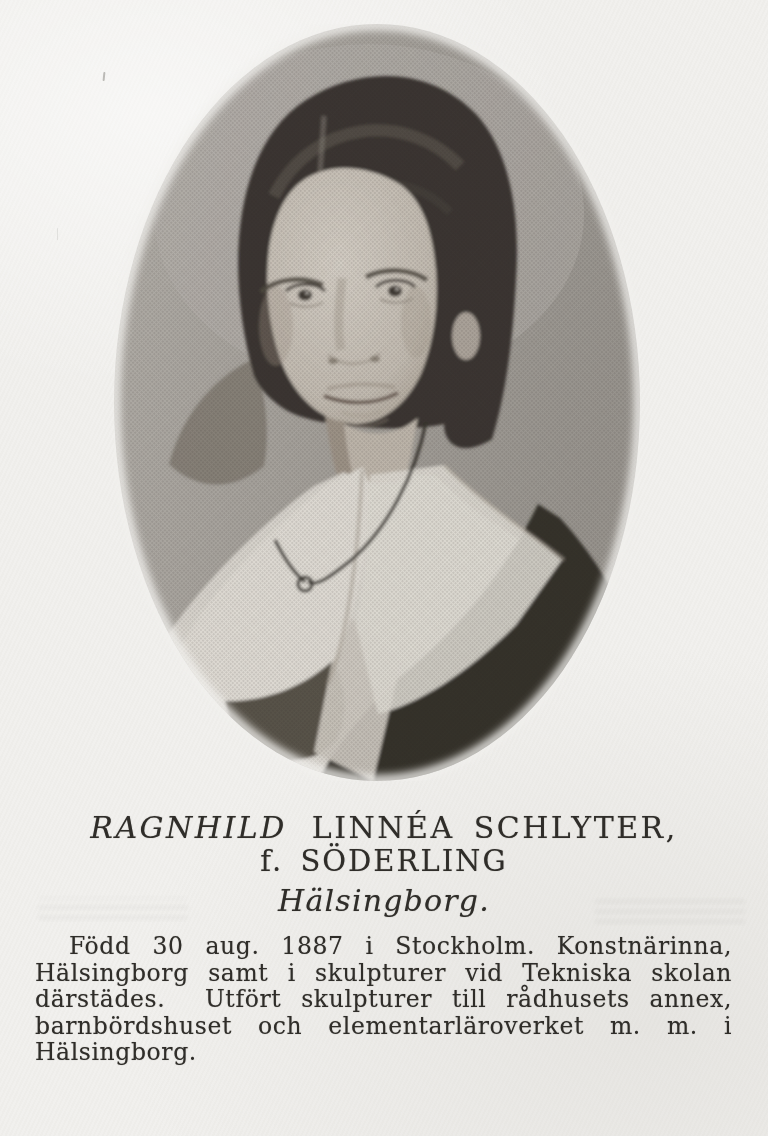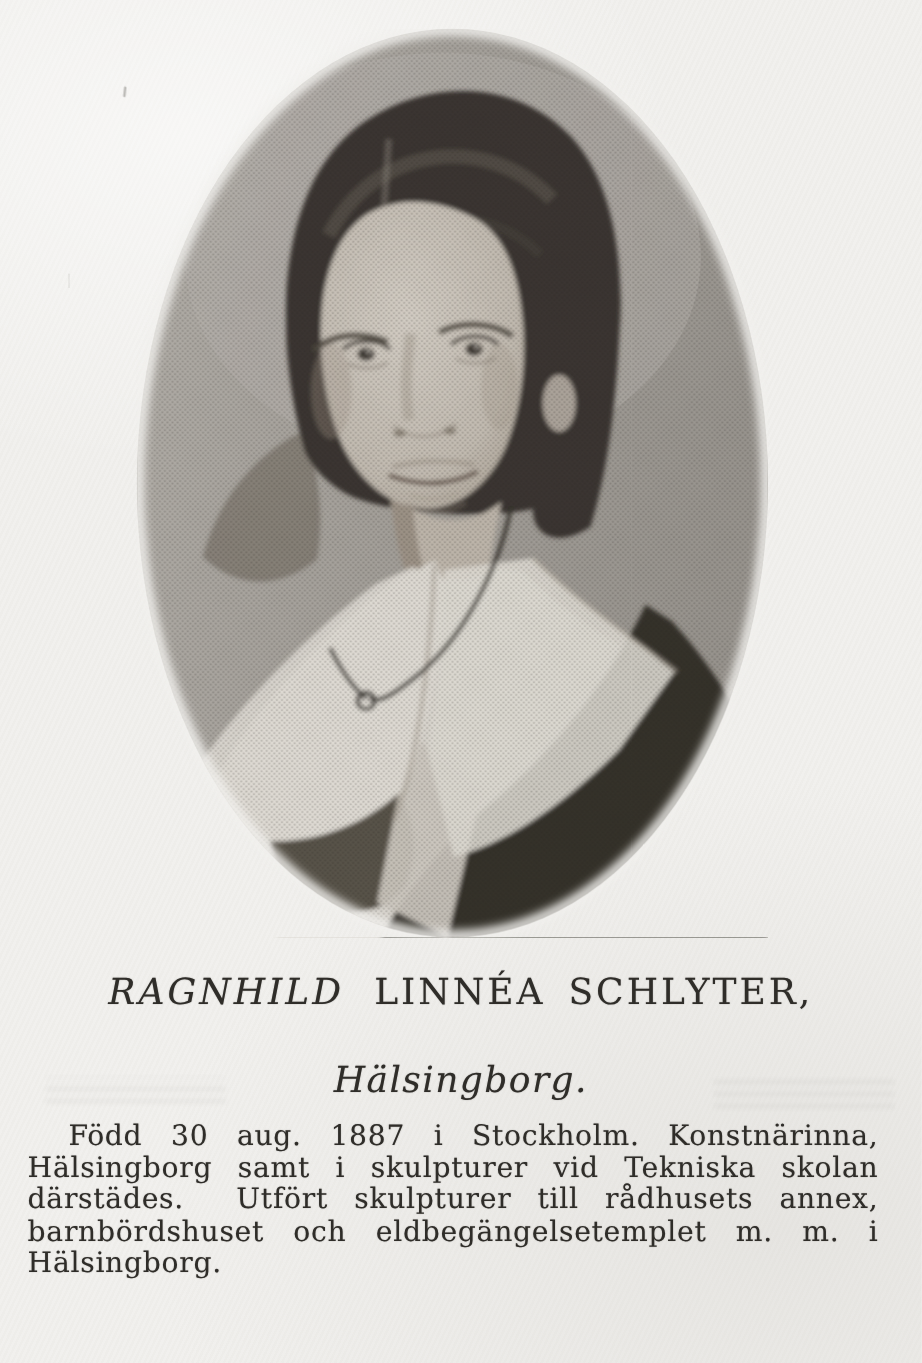--- a/index.html
+++ b/index.html
@@ -20,21 +20,21 @@
   .heading-line{position:absolute;left:0;width:768px;text-align:center;
     color:#2f2d29;text-shadow:0 0 1px rgba(47,45,41,.45);}
   .h-name{top:811px;font-size:30px;line-height:34px;letter-spacing:2.5px;word-spacing:7px;}
   .h-name .given{font-style:italic;padding-right:6px;}
   .h-born{top:845px;font-size:29px;line-height:33px;letter-spacing:2px;word-spacing:6px;}
   .h-city{top:884px;font-size:30px;line-height:34px;font-style:italic;letter-spacing:1.2px;}
 
   .bio{position:absolute;top:933px;left:23px;width:709px;
     font-size:23.5px;line-height:26.6px;letter-spacing:.6px;
     color:#2f2d29;text-shadow:0 0 1px rgba(47,45,41,.4);}
-  .bio .bline{text-align:justify;text-align-last:justify;white-space:normal;}
+  .bio .bline{text-align:justify;text-align-last:justify;white-space:normal;margin-left:12px;}
   .bio .bline.first{text-indent:34px;}
   .bio .bline.last{text-align-last:left;}
 
   .speck{position:absolute;background:#8b8984;border-radius:1px;}
   .speck.s1{left:103px;top:72px;width:2px;height:9px;opacity:.55;transform:rotate(6deg);}
   .speck.s2{left:57px;top:228px;width:1px;height:12px;opacity:.18;}
   .smudge{position:absolute;opacity:.08;filter:blur(2px);pointer-events:none;
     background:repeating-linear-gradient(0deg, rgba(90,88,82,.0) 0 3px, rgba(90,88,82,.9) 3px 6px, rgba(90,88,82,.0) 6px 10px);}
   .smudge.left{left:38px;top:898px;width:150px;height:24px;}
   .smudge.right{left:595px;top:896px;width:150px;height:30px;}
@@ -166,27 +166,28 @@
       </g>
 
       <ellipse cx="263" cy="378.5" rx="262" ry="377.5" fill="none" stroke="#f1f0ed" stroke-width="9" filter="url(#rim)"></ellipse>
     </svg>
   </div>
 
   <div class="heading-line h-name">
     <span class="given">RAGNHILD</span>
     <span>LINNÉA SCHLYTER,</span>
   </div>
+  <div class="heading-line h-born">f. SÖDERLING</div>
   <div class="heading-line h-city">Hälsingborg.</div>
 
   <div class="bio">
     <div class="bline first">Född 30 aug. 1887 i Stockholm. Konstnärinna,</div>
     <div class="bline">Hälsingborg samt i skulpturer vid Tekniska skolan</div>
     <div class="bline">därstädes.&nbsp; Utfört skulpturer till rådhusets annex,</div>
-    <div class="bline">barnbördshuset och eldbegängelsetemplet m. m. i</div>
+    <div class="bline">barnbördshuset och elementarläroverket m. m. i</div>
     <div class="bline last">Hälsingborg.</div>
   </div>
 
   <div class="speck s1"></div>
   <div class="speck s2"></div>
   <div class="smudge left"></div>
   <div class="smudge right"></div>
 </div>
 
 </body></html>

